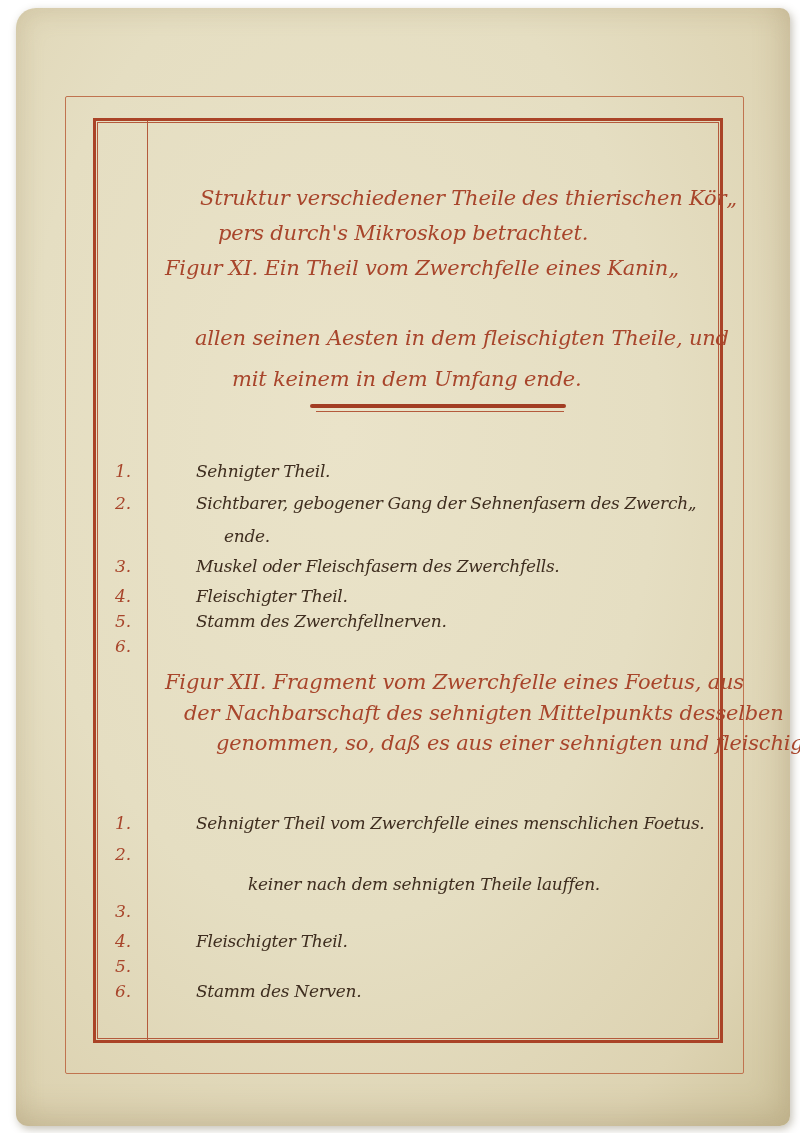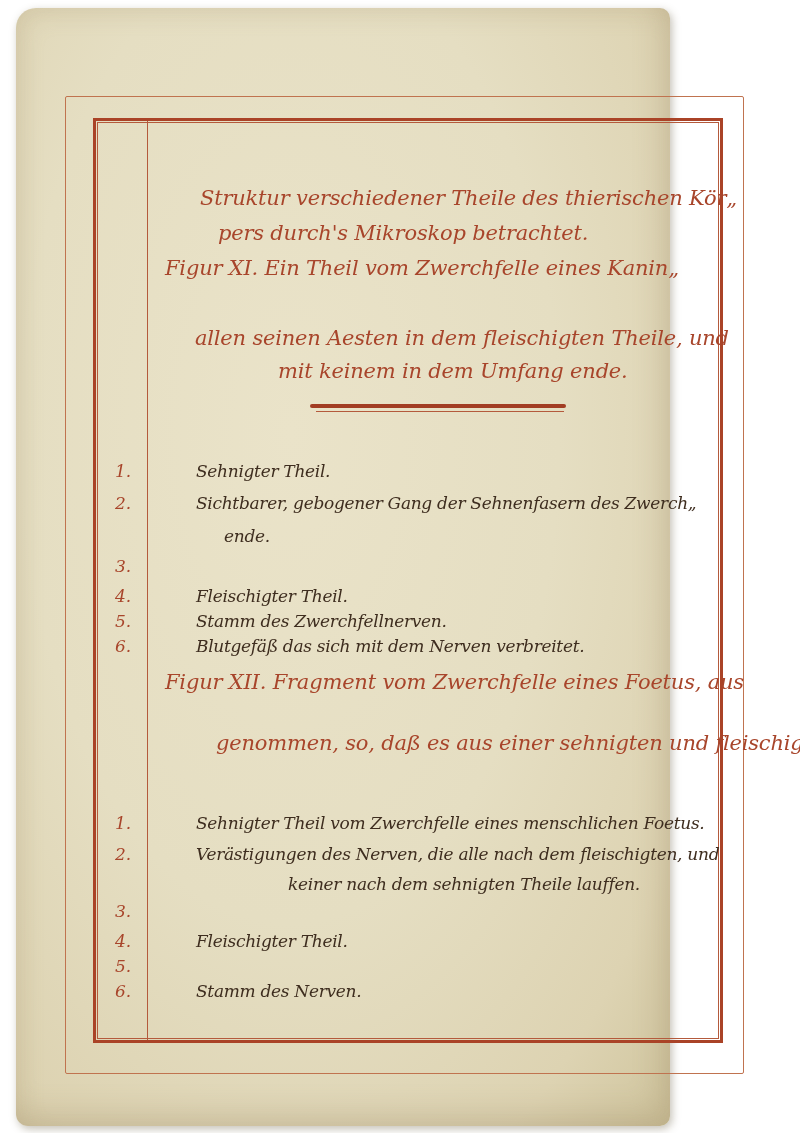--- a/index.html
+++ b/index.html
@@ -4,21 +4,21 @@
 <style>
   html,body{margin:0;padding:0;}
   body{
     width:800px;height:1133px;
     background:#ffffff;
     position:relative;
     font-family:"DejaVu Serif", serif;
     overflow:hidden;
   }
   .paper{
-    position:absolute;left:16px;top:8px;width:654px;height:1118px;
+    position:absolute;left:16px;top:8px;width:774px;height:1118px;
     background:
       radial-gradient(ellipse at 42% 38%, #eae3c9 0%, #e5dec2 50%, #ddd3b2 82%, #cfc49d 100%);
     border-radius:20px 10px 10px 12px;
     box-shadow:
       2px 3px 9px rgba(100,90,60,0.38),
       inset -10px -14px 28px rgba(140,120,80,0.22),
       inset 8px 8px 22px rgba(160,145,100,0.14);
   }
   .outer-frame{
     position:absolute;left:49px;top:88px;width:677px;height:976px;
@@ -74,33 +74,33 @@
   .divider::after{
     content:"";position:absolute;left:6px;right:2px;bottom:-4px;height:1px;
     background:#b45a3c;
   }
   
   .t0{top:67px;left:104px;}
   .t1{top:102px;left:122px;text-align:center;}
   .f11-0{top:137px;left:69px;}
   .f11-1{top:172px;left:133px;}
   .f11-2{top:207px;left:99px;}
-  .f11-3{top:240px;left:136px;margin-left:46px;}
+  .f11-3{top:248px;left:136px;}
   
   .r1{top:342px;}  .r2{top:374px;}  .r2b{top:407px;} .r3{top:437px;}
   .r4{top:467px;}  .r5{top:492px;}  .r6{top:517px;}
   .txt{left:100px;}
   .txt2a{left:128px;}
   
   .f12-0{top:551px;left:69px;}
   .f12-1{top:582px;left:88px;}
   .f12-2{top:612px;left:120px;}
   .f12-3{top:642px;left:236px;}
   
-  .s1{top:694px;} .s2{top:725px;} .s2b{top:755px;margin-left:40px;} .s3{top:782px;}
+  .s1{top:694px;} .s2{top:725px;} .s2b{top:755px;} .s3{top:782px;}
   .s4{top:812px;} .s5{top:837px;} .s6{top:862px;}
   .txt2b{left:152px;}
 </style>
 </head>
 <body>
 
 <div class="paper">
   <div class="outer-frame"></div>
 
   <div class="inner-frame">
@@ -117,38 +117,38 @@
     <div class="divider"></div>
 
     <div class="num r1">1.</div>
     <div class="ink txt r1">Sehnigter Theil.</div>
 
     <div class="num r2">2.</div>
     <div class="ink txt r2">Sichtbarer, gebogener Gang der Sehnenfasern des Zwerch„</div>
     <div class="ink txt2a r2b">ende.</div>
 
     <div class="num r3">3.</div>
+    <div class="ink txt r3">Muskel oder Fleischfasern des Zwerchfells.</div>
 
     <div class="num r4">4.</div>
     <div class="ink txt r4">Fleischigter Theil.</div>
 
     <div class="num r5">5.</div>
     <div class="ink txt r5">Stamm des Zwerchfellnerven.</div>
 
     <div class="num r6">6.</div>
-    <div class="ink txt r6">Blutgefäß das sich mit dem Nerven verbreitet.</div>
 
     <div class="red f12-0">Figur XII. Fragment vom Zwerchfelle eines Foetus, aus</div>
+    <div class="red f12-1">der Nachbarschaft des sehnigten Mittelpunkts desselben</div>
     <div class="red f12-2">genommen, so, daß es aus einer sehnigten und fleischig„</div>
 
     <div class="num s1">1.</div>
     <div class="ink txt s1">Sehnigter Theil vom Zwerchfelle eines menschlichen Foetus.</div>
 
     <div class="num s2">2.</div>
-    <div class="ink txt s2">Verästigungen des Nerven, die alle nach dem fleischigten, und</div>
     <div class="ink txt2b s2b">keiner nach dem sehnigten Theile lauffen.</div>
 
     <div class="num s3">3.</div>
 
     <div class="num s4">4.</div>
     <div class="ink txt s4">Fleischigter Theil.</div>
 
     <div class="num s5">5.</div>
 
     <div class="num s6">6.</div>

